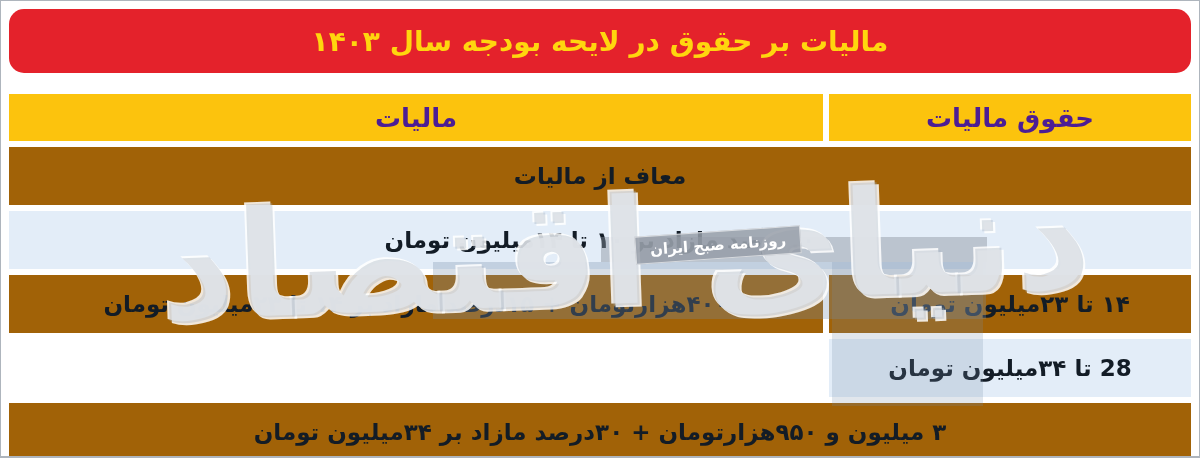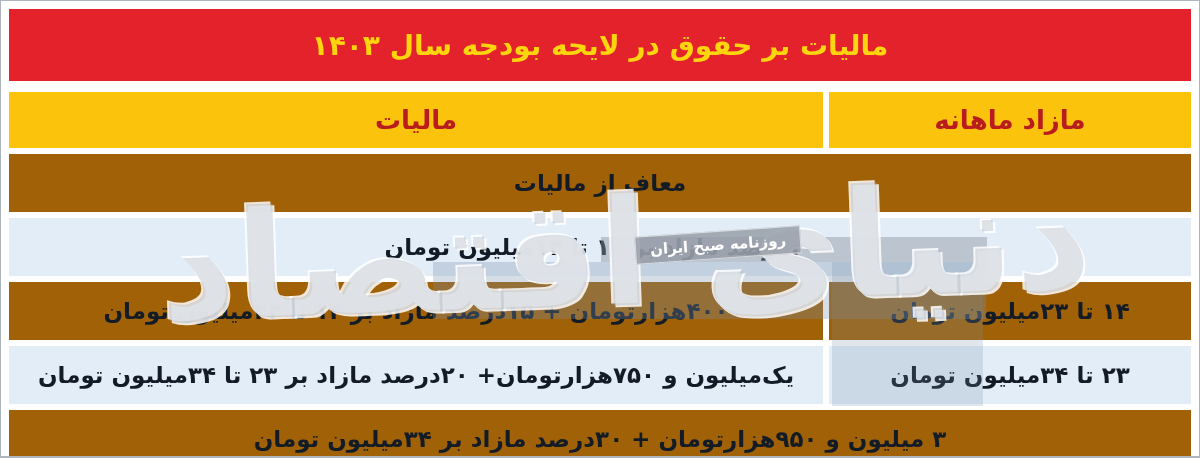--- a/index.html
+++ b/index.html
@@ -14,26 +14,27 @@
     height: 458px;
     box-sizing: border-box;
     border: 1px solid #aeb5bd;
     border-bottom-width: 2px;
     background: #ffffff;
     padding: 8px;
     direction: rtl;
     overflow: hidden;
   }
   .title-bar {
-    height: 72px;
+    height: 64px;
     background: #e4222b;
     display: flex;
     align-items: center;
     justify-content: center;
-    margin-bottom: 11px;
+    margin-bottom: 21px;
+    border-radius: 15px;
   }
   .title-bar .title-text {
     color: #ffd60e;
     font-size: 28px;
     font-weight: bold;
   }
   .grid-row {
     display: flex;
     gap: 6px;
     margin-bottom: 6px;
@@ -43,23 +44,23 @@
     display: flex;
     align-items: center;
     justify-content: center;
     font-weight: bold;
     box-sizing: border-box;
     text-align: center;
   }
   .salary-cell { width: 362px; flex: none; }
   .tax-cell { flex: 1; }
   .header-row .cell {
-    height: 56px;
+    height: 47px;
     background: #fcc30d;
-    color: #b91c1c;
+    color: #4c1d95;
     font-size: 26px;
   }
   .data-row .cell {
     height: 58px;
     font-size: 23px;
     color: #131c26;
   }
   .data-row.odd  .cell { background: #a16207; }
   .data-row.even .cell { background: #e3edf8; }
 
@@ -117,40 +118,39 @@
 </head>
 <body>
 
 <div class="frame">
 
   <div class="title-bar">
     <span class="title-text">مالیات بر حقوق در لایحه بودجه سال ۱۴۰۳</span>
   </div>
 
   <div class="grid-row header-row">
-    <div class="cell salary-cell">مازاد ماهانه</div>
+    <div class="cell salary-cell">حقوق مالیات</div>
     <div class="cell tax-cell">مالیات</div>
   </div>
 
   <div class="grid-row data-row odd">
     <div class="cell tax-cell">معاف از مالیات</div>
   </div>
 
   <div class="grid-row data-row even">
     <div class="cell tax-cell">۱۰درصد مازاد بر ۱۰ تا ۱۴میلیون تومان</div>
   </div>
 
   <div class="grid-row data-row odd">
     <div class="cell salary-cell">۱۴ تا ۲۳میلیون تومان</div>
     <div class="cell tax-cell">۴۰۰هزارتومان + ۱۵درصد مازاد بر ۱۴ تا ۲۳میلیون تومان</div>
   </div>
 
   <div class="grid-row data-row even">
-    <div class="cell salary-cell">۲۳ تا ۳۴میلیون تومان</div>
-    <div class="cell tax-cell">یک‌میلیون و ۷۵۰هزارتومان+ ۲۰درصد مازاد بر ۲۳ تا ۳۴میلیون تومان</div>
+    <div class="cell salary-cell">28 تا ۳۴میلیون تومان</div>
   </div>
 
   <div class="grid-row data-row odd">
     <div class="cell tax-cell">۳ میلیون و ۹۵۰هزارتومان + ۳۰درصد مازاد بر ۳۴میلیون تومان</div>
   </div>
 
   <div class="wm-layer">
     <div class="wm-strip"></div>
     <div class="wm-block-a"></div>
     <div class="wm-block-b"></div>

